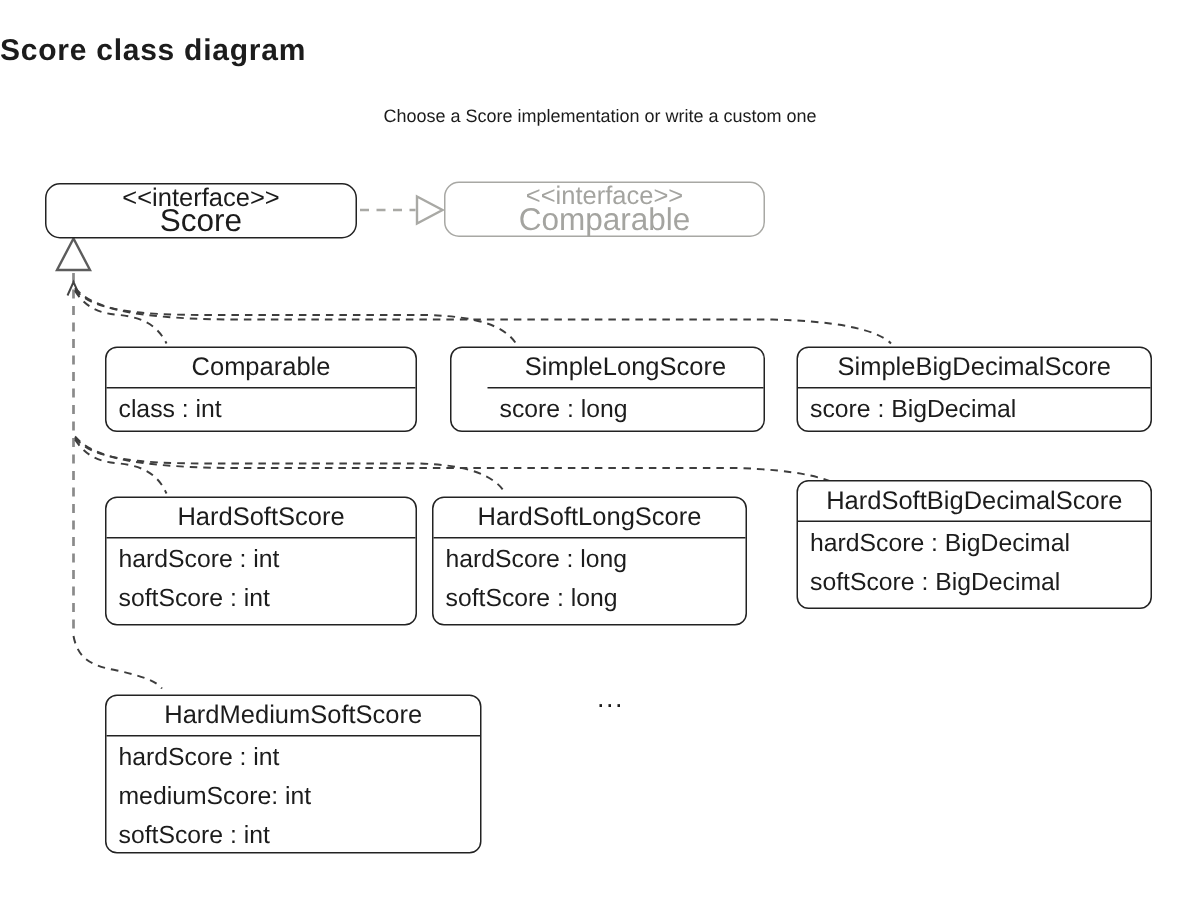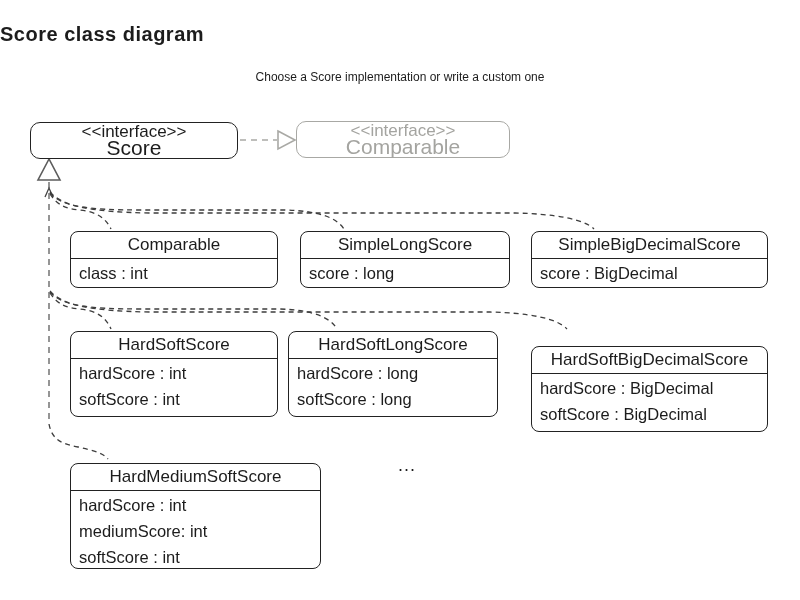--- a/index.html
+++ b/index.html
@@ -35,25 +35,25 @@
     height:26px; line-height:26px; text-align:center;
     font-size:17px; border-bottom:1.4px solid #222222; white-space:nowrap;
   }
   .cbox .attrs { padding:1px 4px 0 8px; }
   .cbox .attr  { font-size:16.5px; line-height:26px; white-space:nowrap; }
 
   
   .p-score      { left:30px;  top:122px; width:208px; height:37px; }
   .p-comparable { left:296px; top:121px; width:214px; height:37px; }
   .p-c0 { left:70px;  top:231px; width:208px; height:57px; }
-  .p-c1 { left:300px; top:231px; width:210px; height:57px; }
+  .p-c1 { left:300px; top:231px; width:210px; height:57px;padding-left:24px; }
   .p-c2 { left:531px; top:231px; width:237px; height:57px; }
   .p-c3 { left:70px;  top:331px; width:208px; height:86px; }
   .p-c4 { left:288px; top:331px; width:210px; height:86px; }
-  .p-c5 { left:531px; top:346px; width:237px; height:86px; }
+  .p-c5 { left:531px; top:320px; width:237px; height:86px; }
   .p-c6 { left:70px;  top:463px; width:251px; height:106px; }
 
   .ellipsis { position:absolute; left:398px; top:455px; font-size:18px; letter-spacing:1px; }
 </style>
 </head>
 <body>
 
 <div class="diagram">
 
   <div class="title">Score class diagram</div>

